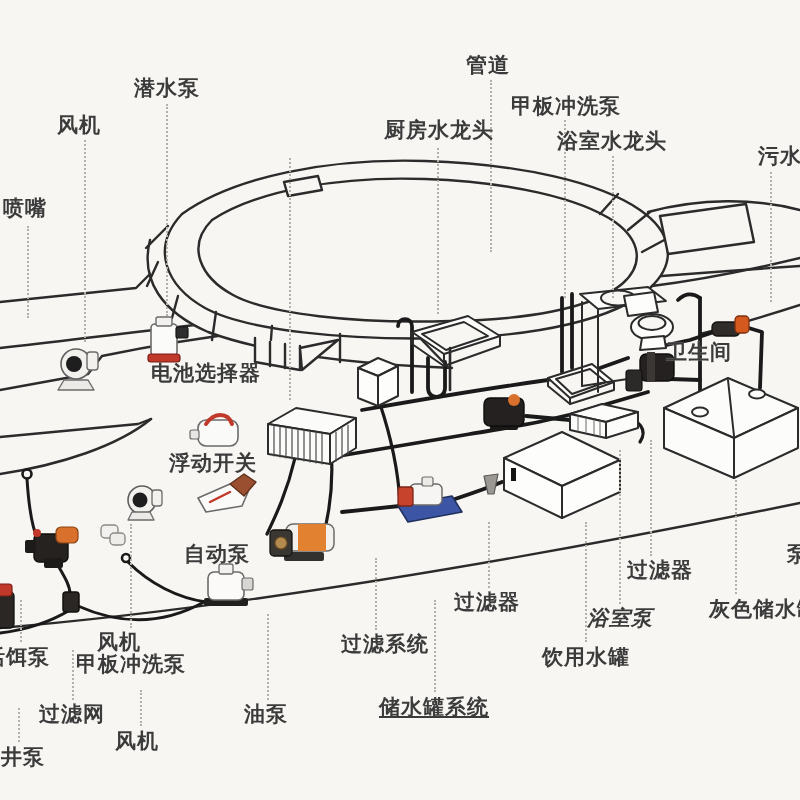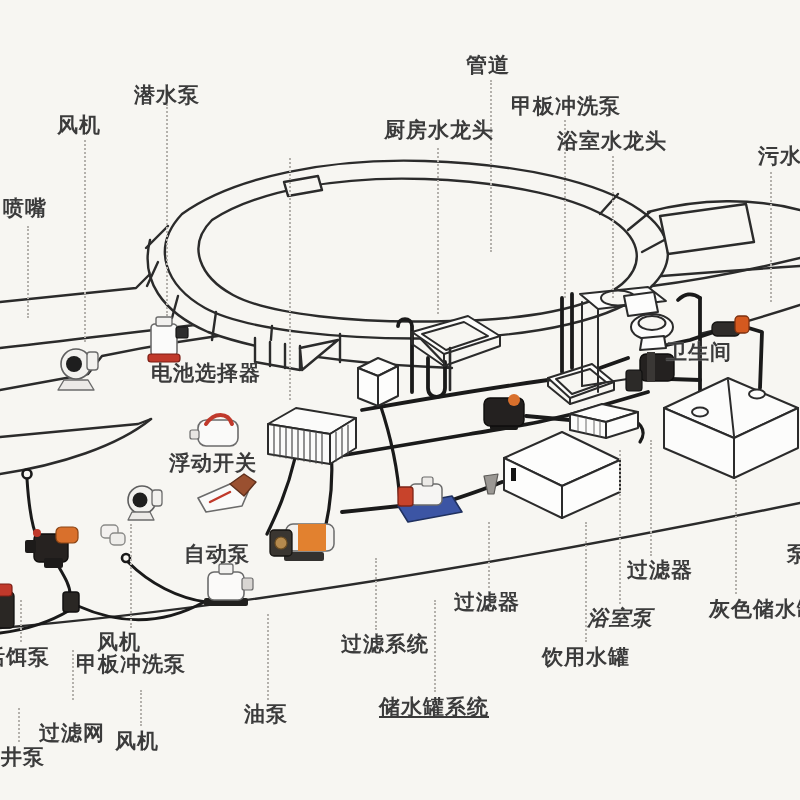--- a/index.html
+++ b/index.html
@@ -297,40 +297,40 @@
       <div class="leader" style="left: 18px; top: 708px; height: 34px;"></div>
       <div class="leader" style="left: 20px; top: 600px; height: 42px;"></div>
       <div class="leader" style="left: 267px; top: 614px; height: 86px;"></div>
       <div class="leader" style="left: 375px; top: 558px; height: 72px;"></div>
       <div class="leader" style="left: 434px; top: 600px; height: 92px;"></div>
       <div class="leader" style="left: 488px; top: 522px; height: 66px;"></div>
       <div class="leader" style="left: 585px; top: 522px; height: 120px;"></div>
       <div class="leader" style="left: 619px; top: 450px; height: 154px;"></div>
       <div class="leader" style="left: 650px; top: 440px; height: 116px;"></div>
       <div class="leader" style="left: 735px; top: 480px; height: 114px;"></div>
-      <div class="lbl" style="left: 134px; top: 84px;">潜水泵</div>
+      <div class="lbl" style="left: 134px; top: 77px;">潜水泵</div>
       <div class="lbl" style="left: 57px; top: 114px;">风机</div>
       <div class="lbl" style="left: 3px; top: 197px;">喷嘴</div>
       <div class="lbl" style="left: 384px; top: 119px;">厨房水龙头</div>
       <div class="lbl" style="left: 466px; top: 54px;">管道</div>
       <div class="lbl" style="left: 511px; top: 95px;">甲板冲洗泵</div>
       <div class="lbl" style="left: 557px; top: 130px; text-align: center;">浴室水龙头</div>
       <div class="lbl" style="left: 758px; top: 145px;">污水箱</div>
       <div class="lbl" style="left: 666px; top: 293px; margin-top: 48px;">卫生间</div>
       <div class="lbl" style="left: 151px; top: 362px;">电池选择器</div>
       <div class="lbl" style="left: 169px; top: 452px;">浮动开关</div>
       <div class="lbl" style="left: 184px; top: 527px; margin-top: 16px;">自动泵</div>
       <div class="lbl" style="left: 627px; top: 559px;">过滤器</div>
       <div class="lbl" style="left: 454px; top: 591px;">过滤器</div>
       <div class="lbl" style="left: 587px; top: 607px; font-style: italic;">浴室泵</div>
       <div class="lbl" style="left: 709px; top: 598px;">灰色储水罐</div>
       <div class="lbl" style="left: 97px; top: 631px;">风机</div>
       <div class="lbl" style="left: 76px; top: 653px;">甲板冲洗泵</div>
       <div class="lbl" style="left: -16px; top: 646px;">活饵泵</div>
-      <div class="lbl" style="left: 39px; top: 722px;">过滤网</div>
+      <div class="lbl" style="left: 39px; top: 703px;">过滤网</div>
       <div class="lbl" style="left: 115px; top: 730px;">风机</div>
       <div class="lbl" style="left: 1px; top: 746px;">井泵</div>
       <div class="lbl" style="left: 244px; top: 703px;">油泵</div>
       <div class="lbl" style="left: 341px; top: 633px;">过滤系统</div>
       <div class="lbl" style="left: 379px; top: 696px; text-decoration: underline;">储水罐系统</div>
       <div class="lbl" style="left: 542px; top: 646px;">饮用水罐</div>
       <div class="lbl" style="left: 787px; top: 543px;">泵</div>
     </div>
 
 </div>

